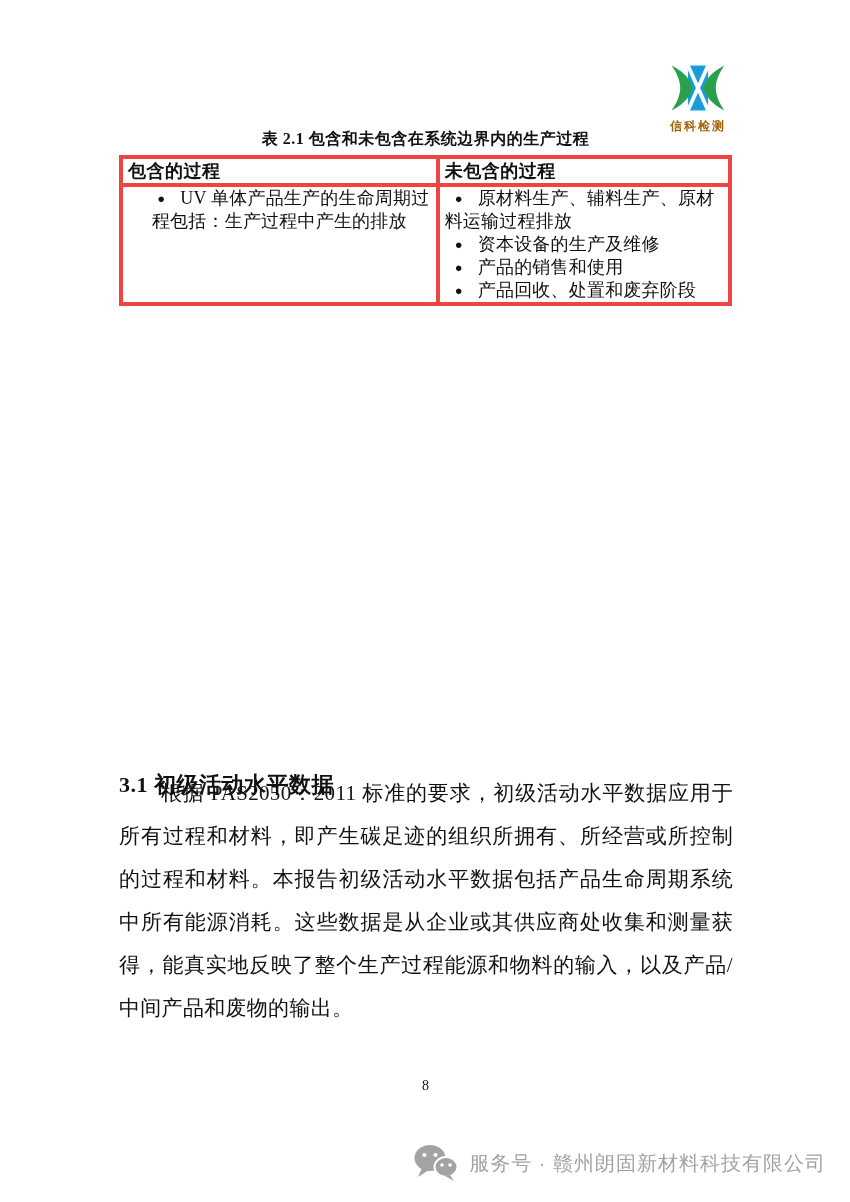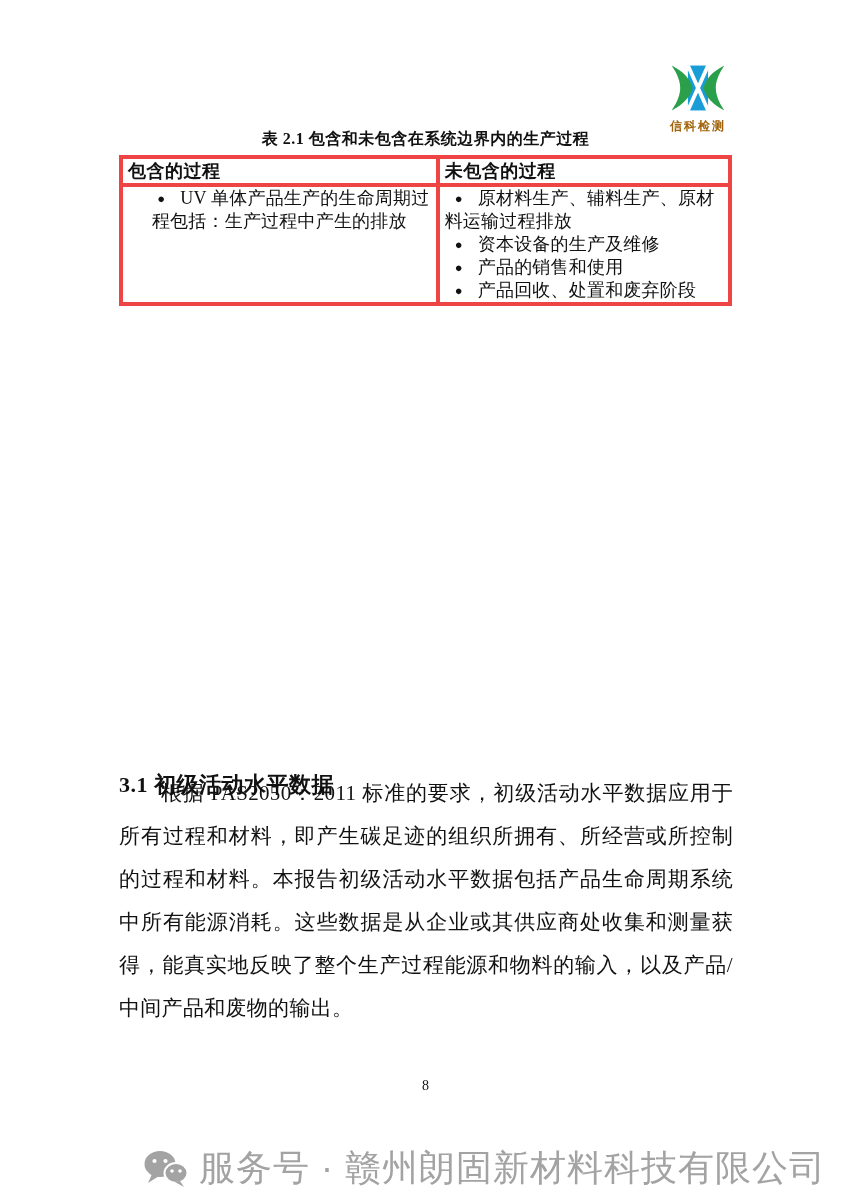--- a/index.html
+++ b/index.html
@@ -131,21 +131,21 @@
   
   .footer {
     position: absolute;
     top: 1144px;
     right: 24px;
     display: flex;
     align-items: center;
     gap: 10px;
     color: #a3a3a3;
     font-family: "Liberation Sans", "DejaVu Sans", sans-serif;
-    font-size: 36px;
+    font-size: 20px;
     letter-spacing: 1px;
     white-space: nowrap;
   }
   .footer-icon { flex: 0 0 auto; }
 </style>
 </head>
 <body>
 
 <div class="page">
 

